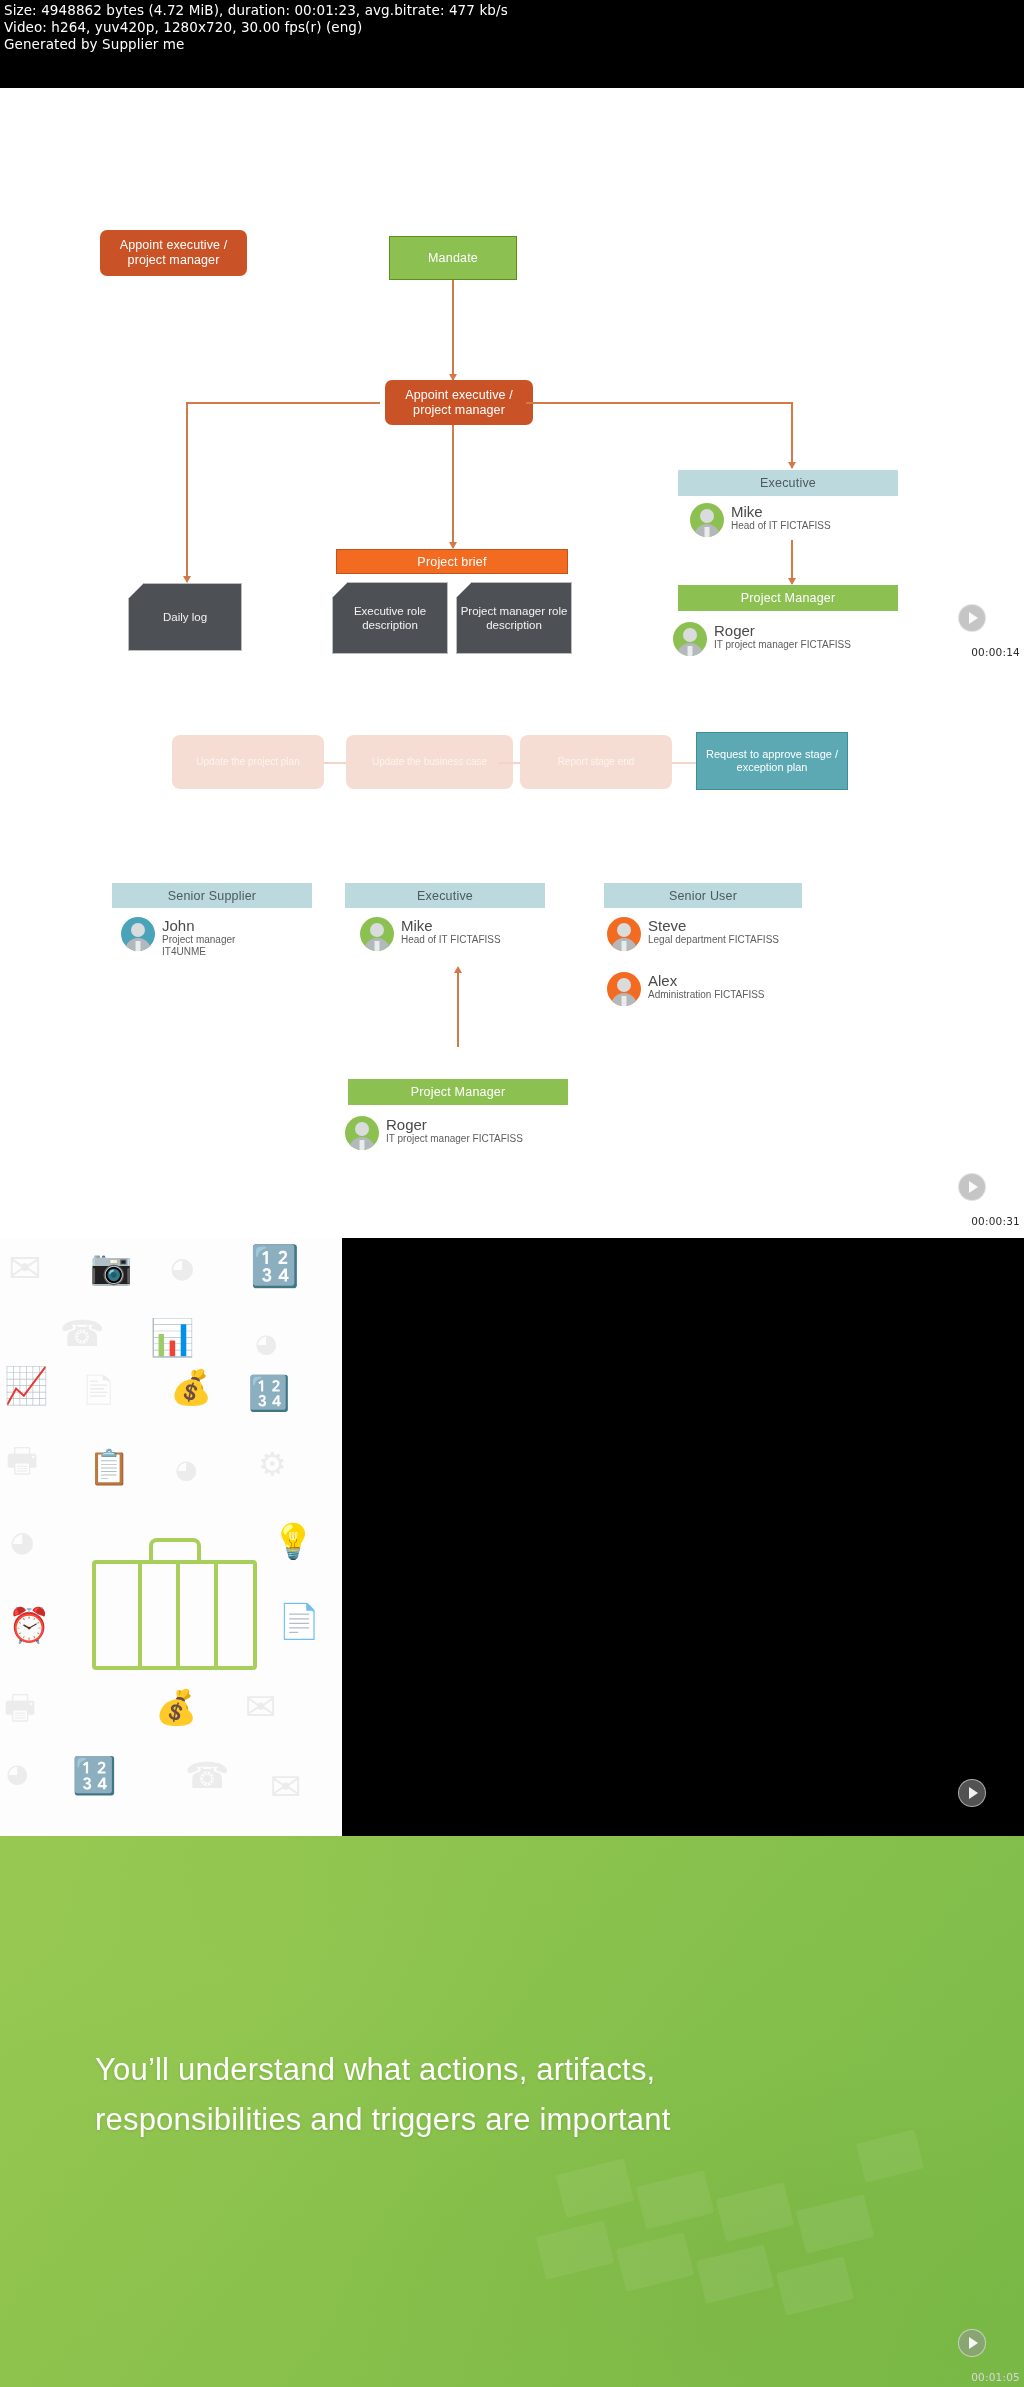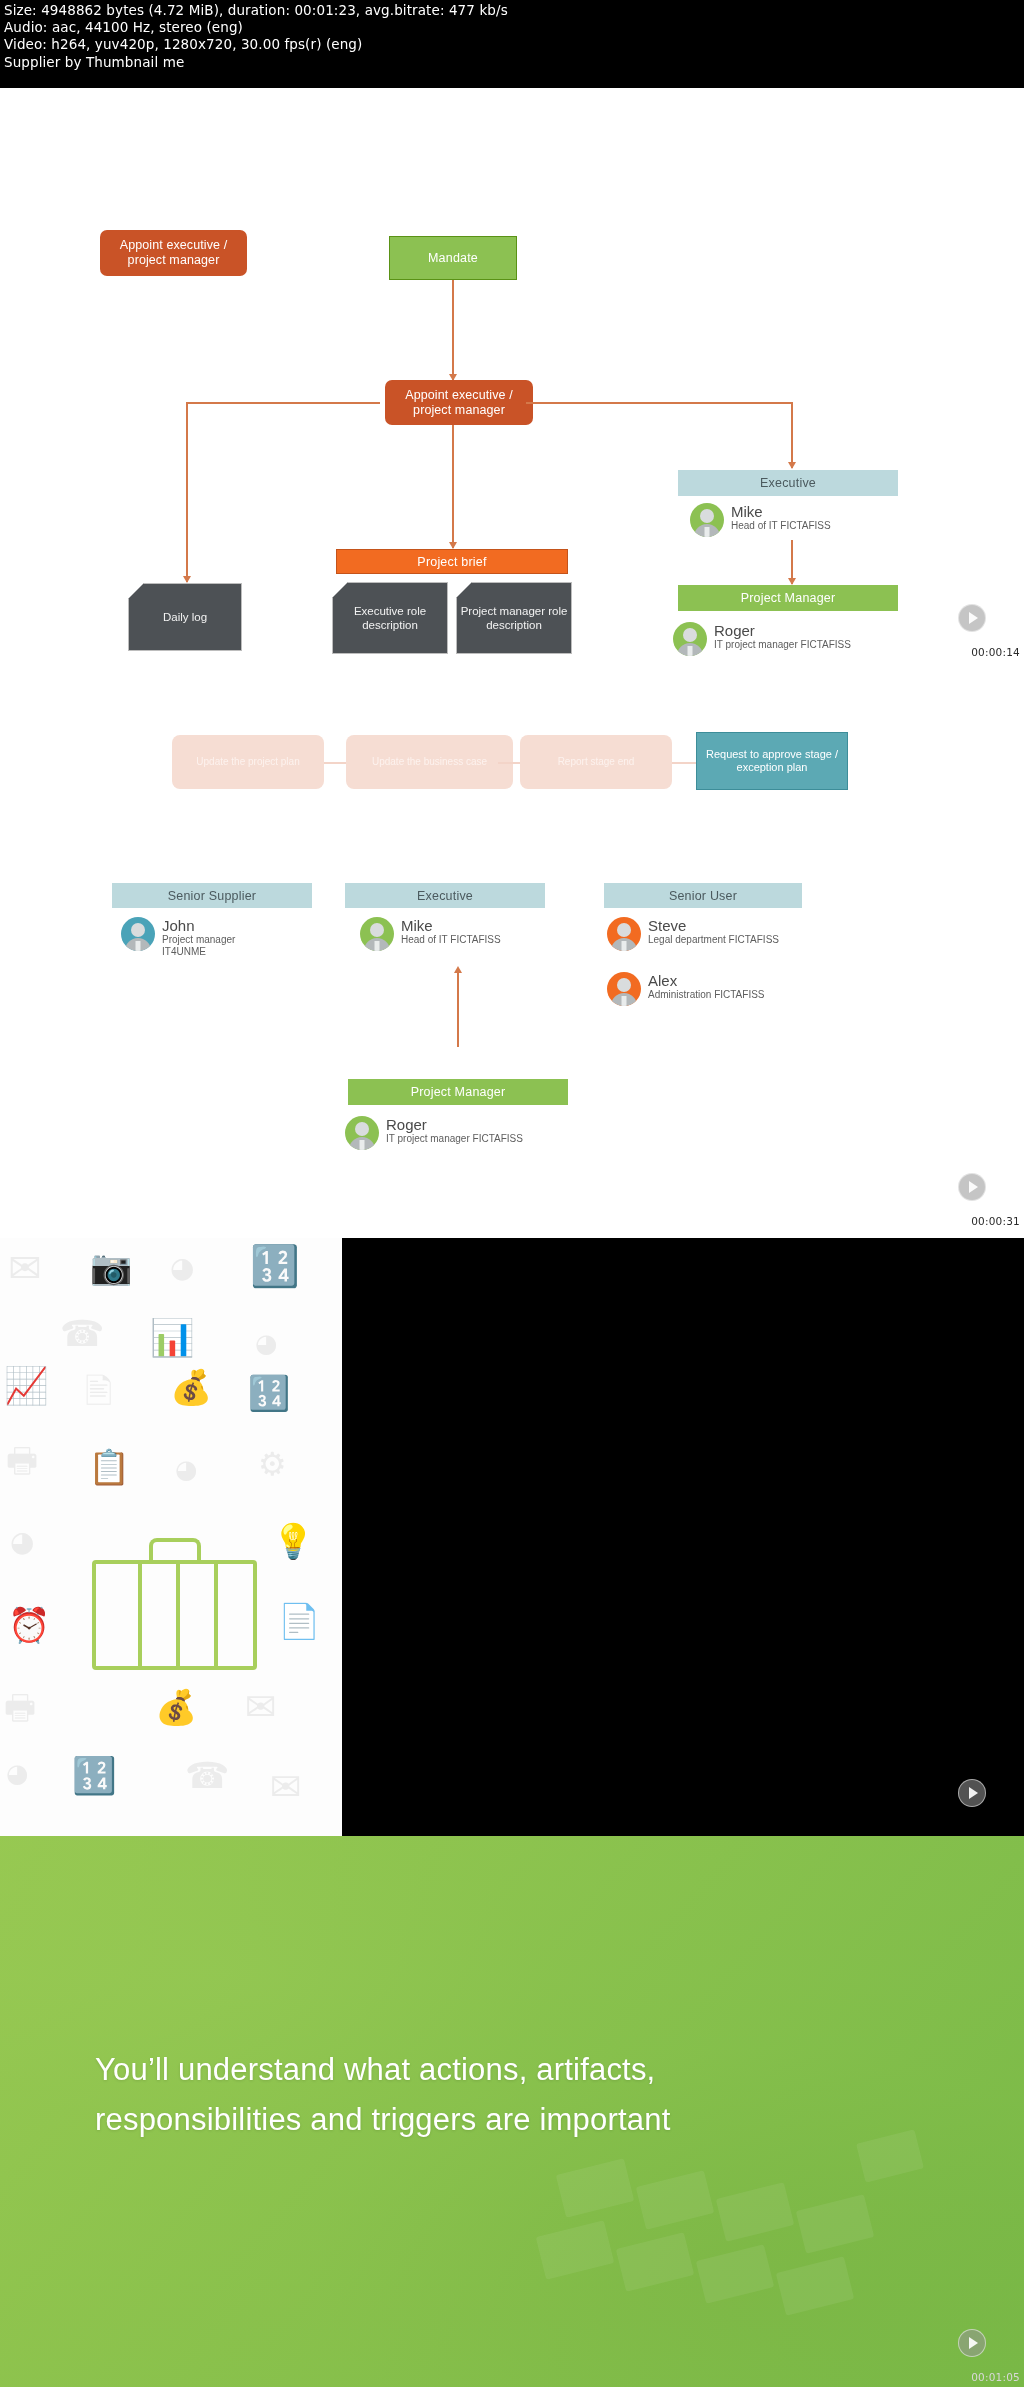--- a/index.html
+++ b/index.html
@@ -226,23 +226,22 @@
     letter-spacing: .2px;
     text-shadow: 0 1px 3px rgba(0,0,0,0.12);
     white-space: nowrap;
   }
 </style>
 </head>
 <body>
 
 <div class="meta-header">
   <div>Size: 4948862 bytes (4.72 MiB), duration: 00:01:23, avg.bitrate: 477 kb/s</div>
-  <div>Audio: aac, 44100 Hz, stereo (eng)</div>
   <div>Video: h264, yuv420p, 1280x720, 30.00 fps(r) (eng)</div>
-  <div>Supplier by Thumbnail me</div>
+  <div>Generated by Supplier me</div>
 </div>
 
 <div class="frame" id="frame-1">
 
   <div class="pill" style="left:93px; top:142px; width:147px; height:46px;">
     <span>Appoint executive / project manager</span>
   </div>
 
   <div class="green-box" style="left:389px; top:148px; width:128px; height:44px;">
     <span>Mandate</span>

